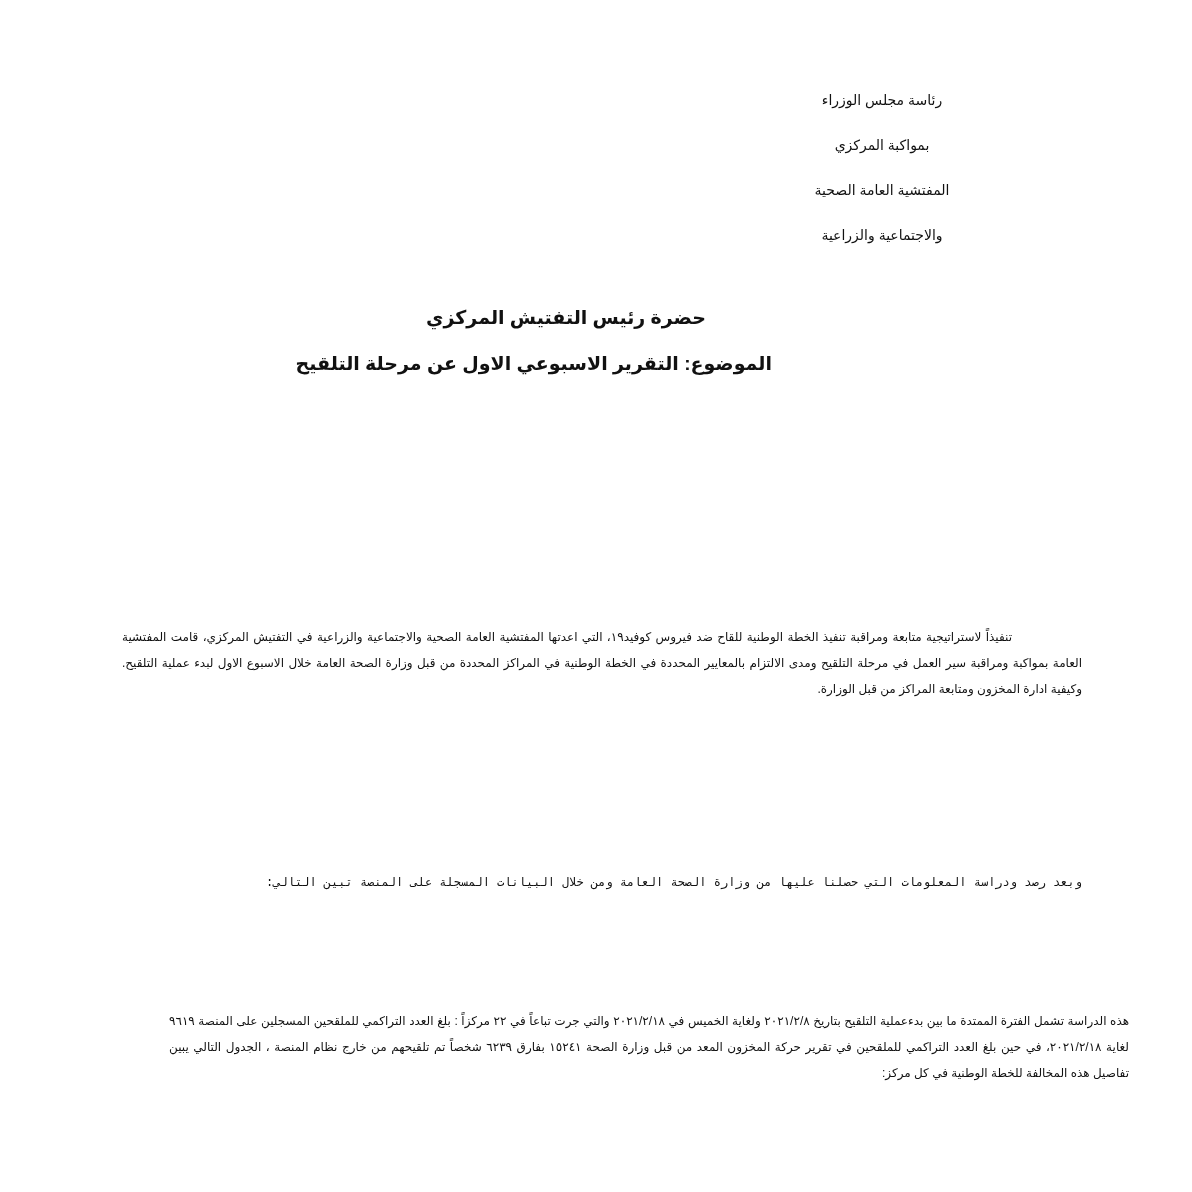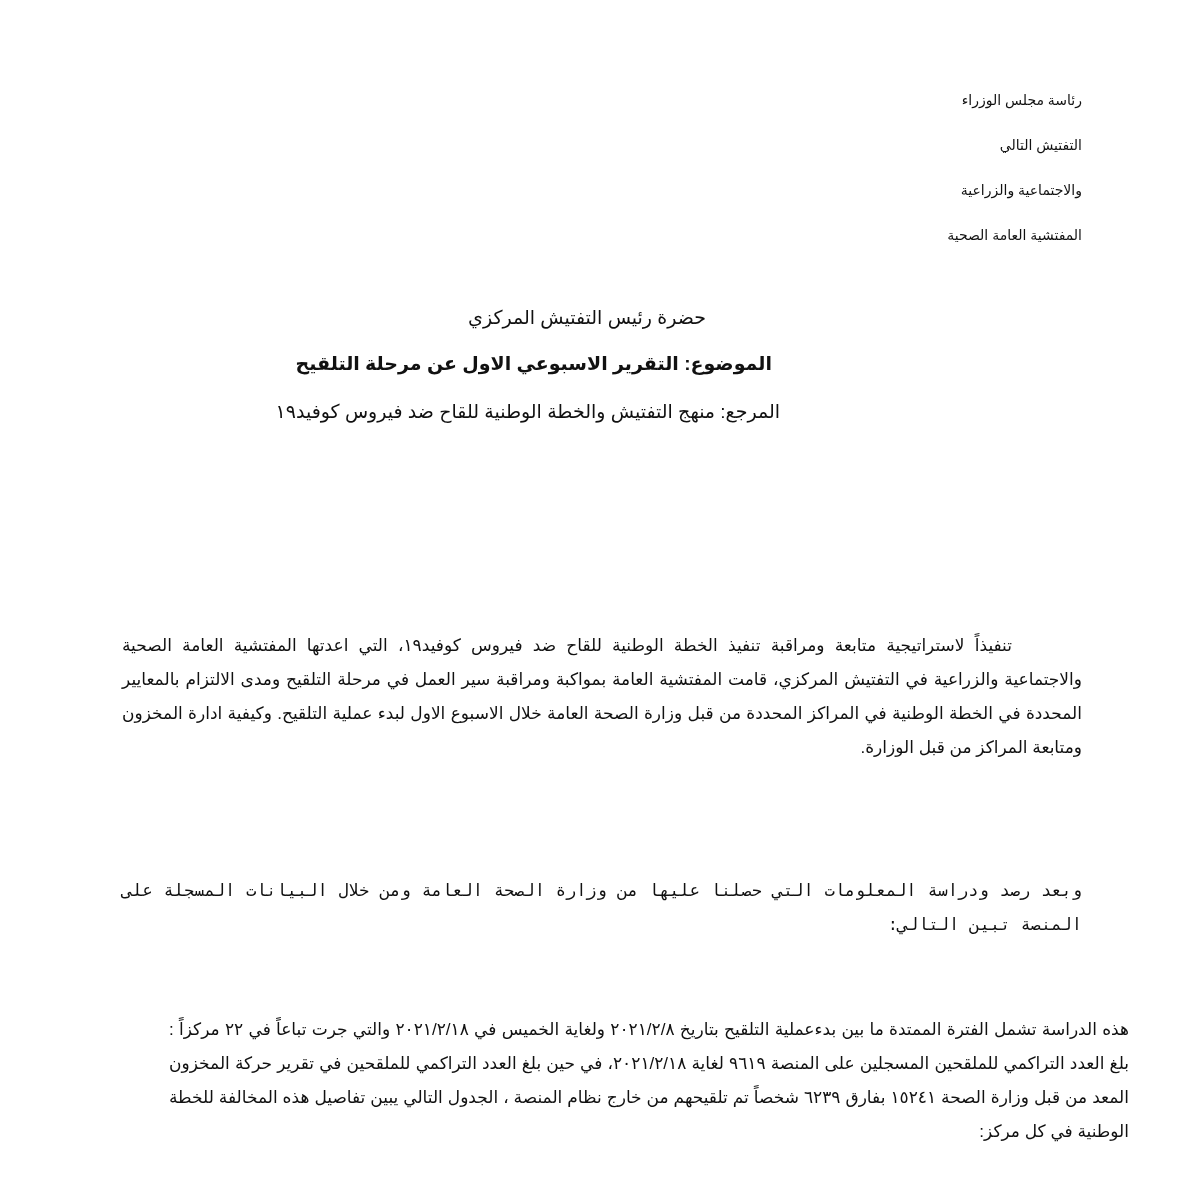--- a/index.html
+++ b/index.html
@@ -26,28 +26,29 @@
   .header-block {
     position: absolute;
     right: 110px;
     top: 78px;
     width: 400px;
     text-align: right;
     direction: rtl;
     font-size: 14px;
     line-height: 45px;
   }
-  .header-block div { height: 45px; }
+  .header-block div { height: 45px; text-align: center; }
   .addressee {
     position: absolute;
     right: 486px;
     top: 306px;
     direction: rtl;
     font-size: 19px;
     white-space: nowrap;
+    font-weight: bold;
   }
   .subject {
     position: absolute;
     right: 420px;
     top: 352px;
     direction: rtl;
     font-size: 19px;
     white-space: nowrap;
     font-weight: bold;
   }
@@ -60,40 +61,39 @@
     white-space: nowrap;
   }
 
   .para {
     position: absolute;
     left: 122px;
     width: 960px;
     direction: rtl;
     text-align: justify;
     text-align-last: right;
-    font-size: 17px;
-    line-height: 34px;
+    font-size: 12px;
+    line-height: 26px;
   }
   .p1 { top: 612px; text-indent: 70px; }
   .p2 { top: 858px; font-family: Liberation Mono, monospace; }
   .p3 { top: 996px; margin-left: 47px; }
 </style>
 </head>
 <body>
 
 <div class="page">
 
   <div class="header-block">
     <div>رئاسة مجلس الوزراء</div>
-    <div>التفتيش التالي</div>
+    <div>بمواكبة المركزي</div>
+    <div>المفتشية العامة الصحية</div>
     <div>والاجتماعية والزراعية</div>
-    <div>المفتشية العامة الصحية</div>
   </div>
 
   <div class="addressee">حضرة رئيس التفتيش المركزي</div>
   <div class="subject">الموضوع: التقرير الاسبوعي الاول عن مرحلة التلقيح</div>
-  <div class="reference">المرجع: منهج التفتيش والخطة الوطنية للقاح ضد فيروس كوفيد١٩</div>
 
   <p class="para p1">تنفيذاً لاستراتيجية متابعة ومراقبة تنفيذ الخطة الوطنية للقاح ضد فيروس كوفيد١٩، التي اعدتها المفتشية العامة الصحية والاجتماعية والزراعية في التفتيش المركزي، قامت المفتشية العامة بمواكبة ومراقبة سير العمل في مرحلة التلقيح ومدى الالتزام بالمعايير المحددة في الخطة الوطنية في المراكز المحددة من قبل وزارة الصحة العامة خلال الاسبوع الاول لبدء عملية التلقيح. وكيفية ادارة المخزون ومتابعة المراكز من قبل الوزارة.</p>
   <p class="para p2">وبعد رصد ودراسة المعلومات التي حصلنا عليها من وزارة الصحة العامة ومن خلال البيانات المسجلة على المنصة تبين التالي:</p>
   <p class="para p3">هذه الدراسة تشمل  الفترة الممتدة ما بين بدءعملية التلقيح بتاريخ ٢٠٢١/٢/٨ ولغاية الخميس في ٢٠٢١/٢/١٨ والتي جرت تباعاً في ٢٢ مركزاً : بلغ العدد التراكمي للملقحين المسجلين على المنصة ٩٦١٩ لغاية ٢٠٢١/٢/١٨، في حين بلغ العدد التراكمي للملقحين في تقرير حركة المخزون المعد من قبل وزارة الصحة ١٥٢٤١ بفارق ٦٢٣٩ شخصاً تم تلقيحهم من خارج نظام المنصة ، الجدول التالي يبين تفاصيل هذه المخالفة للخطة الوطنية في كل مركز:</p>
 
 </div>
 
 </body></html>

